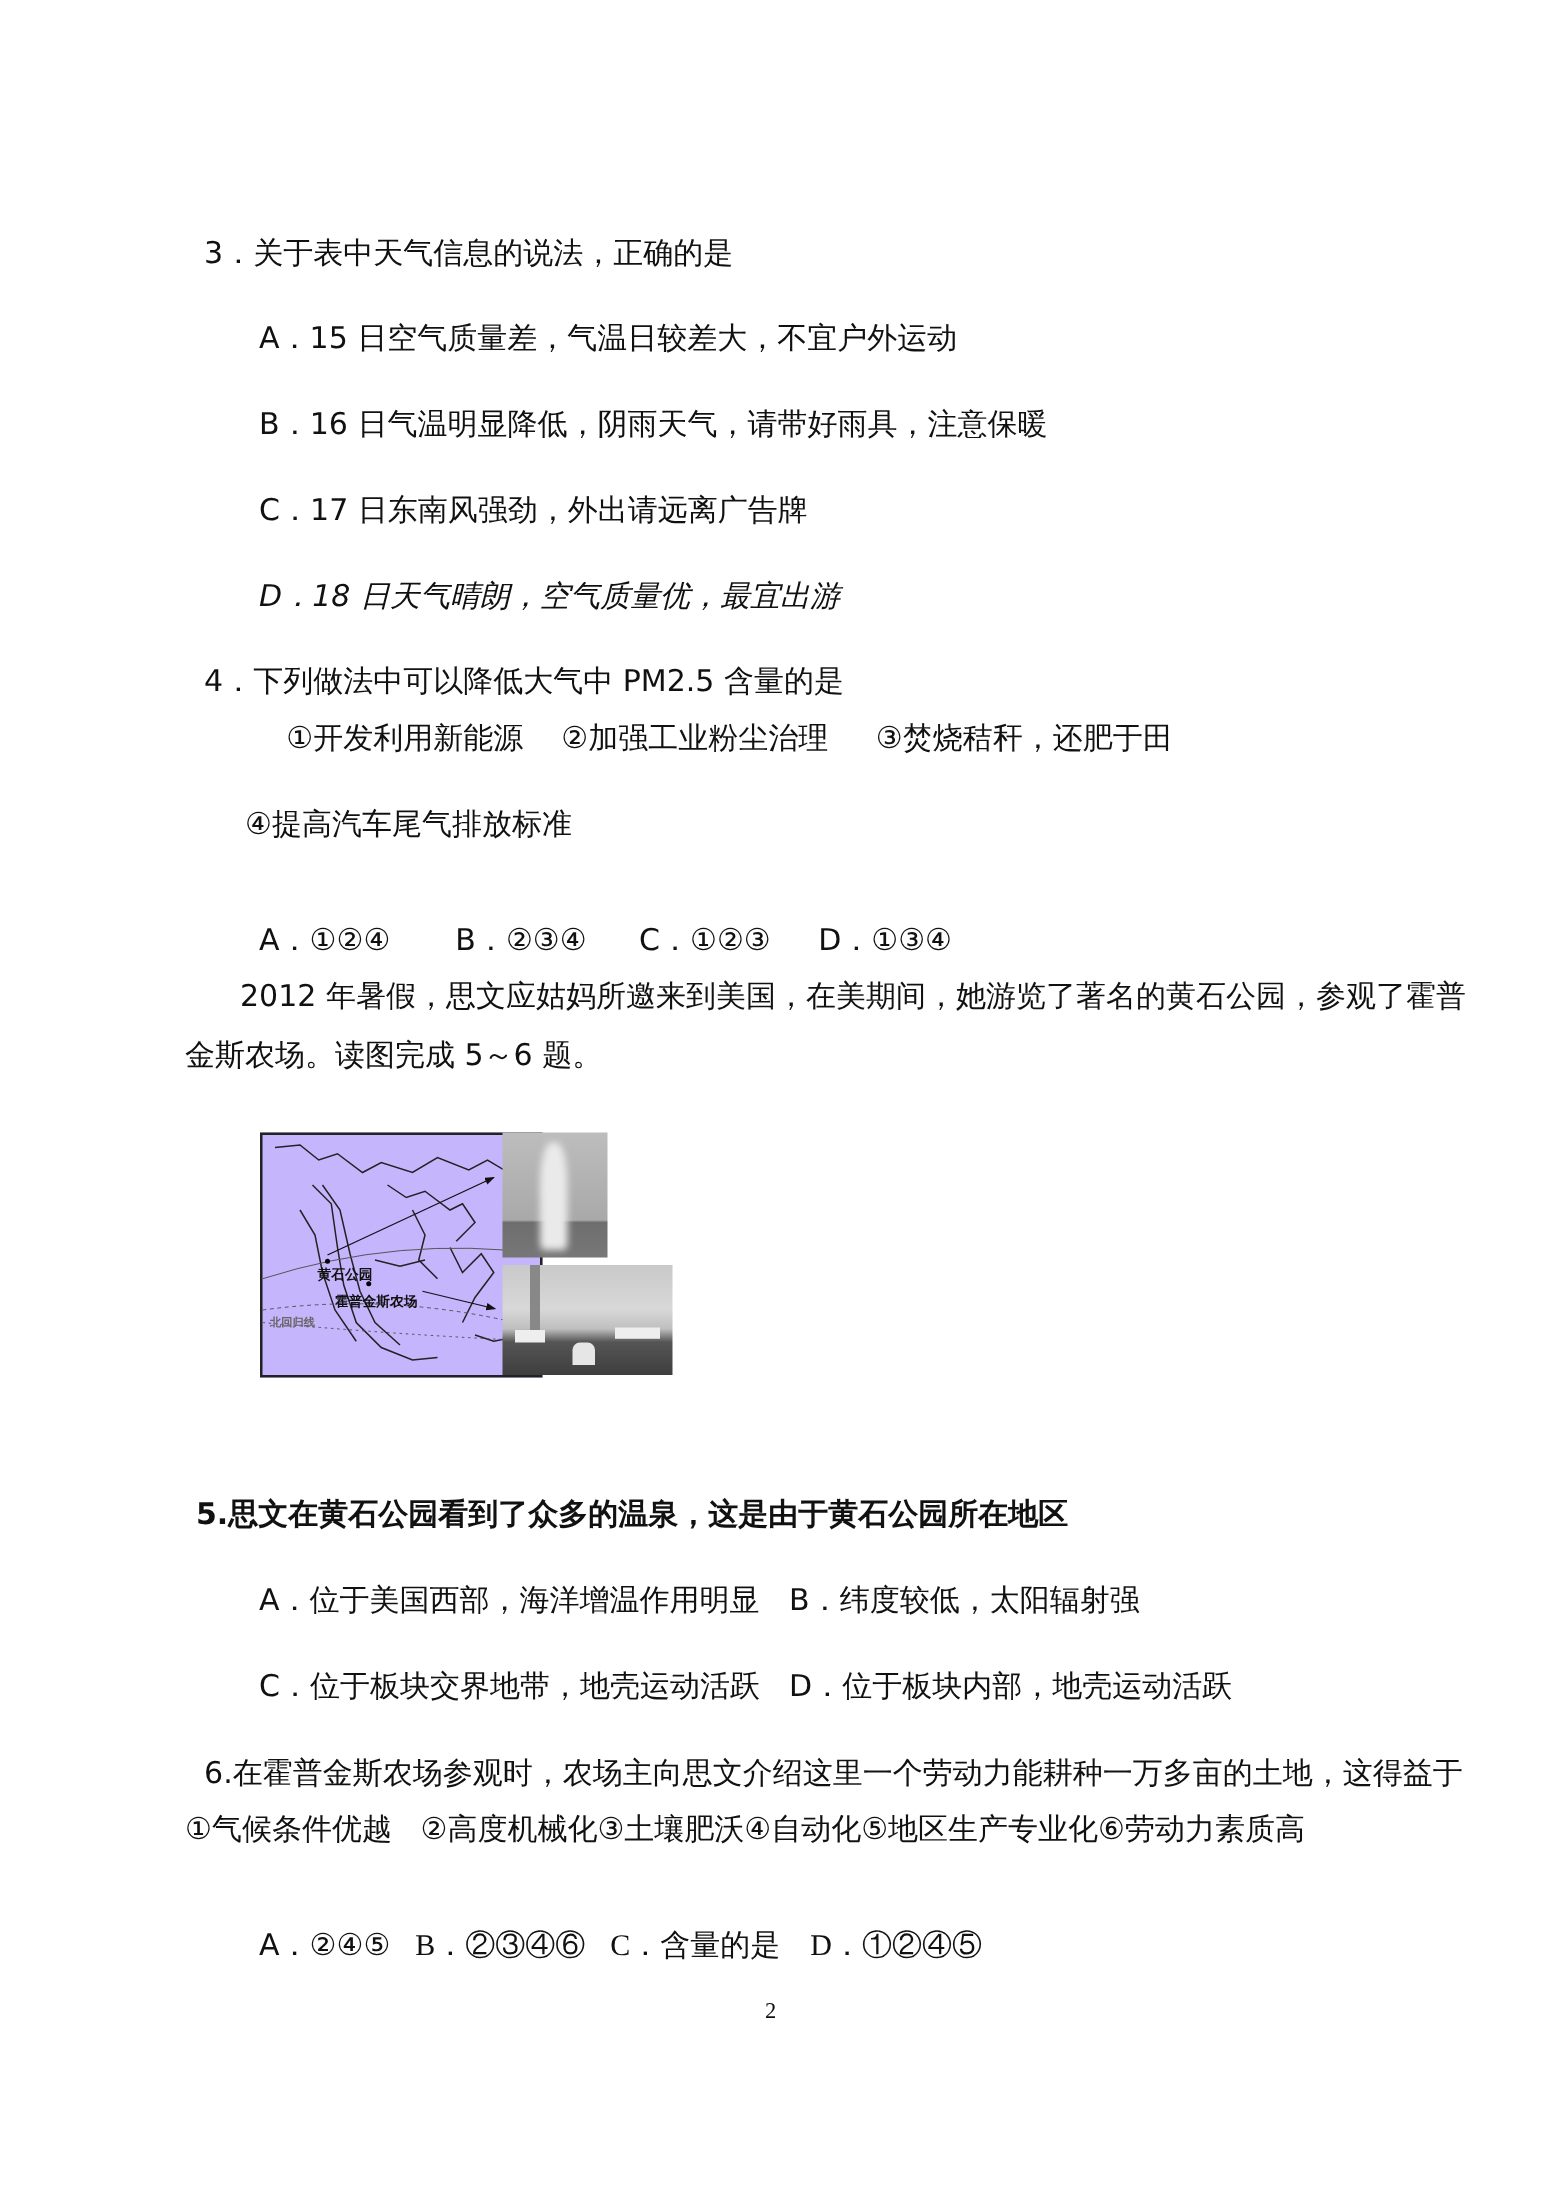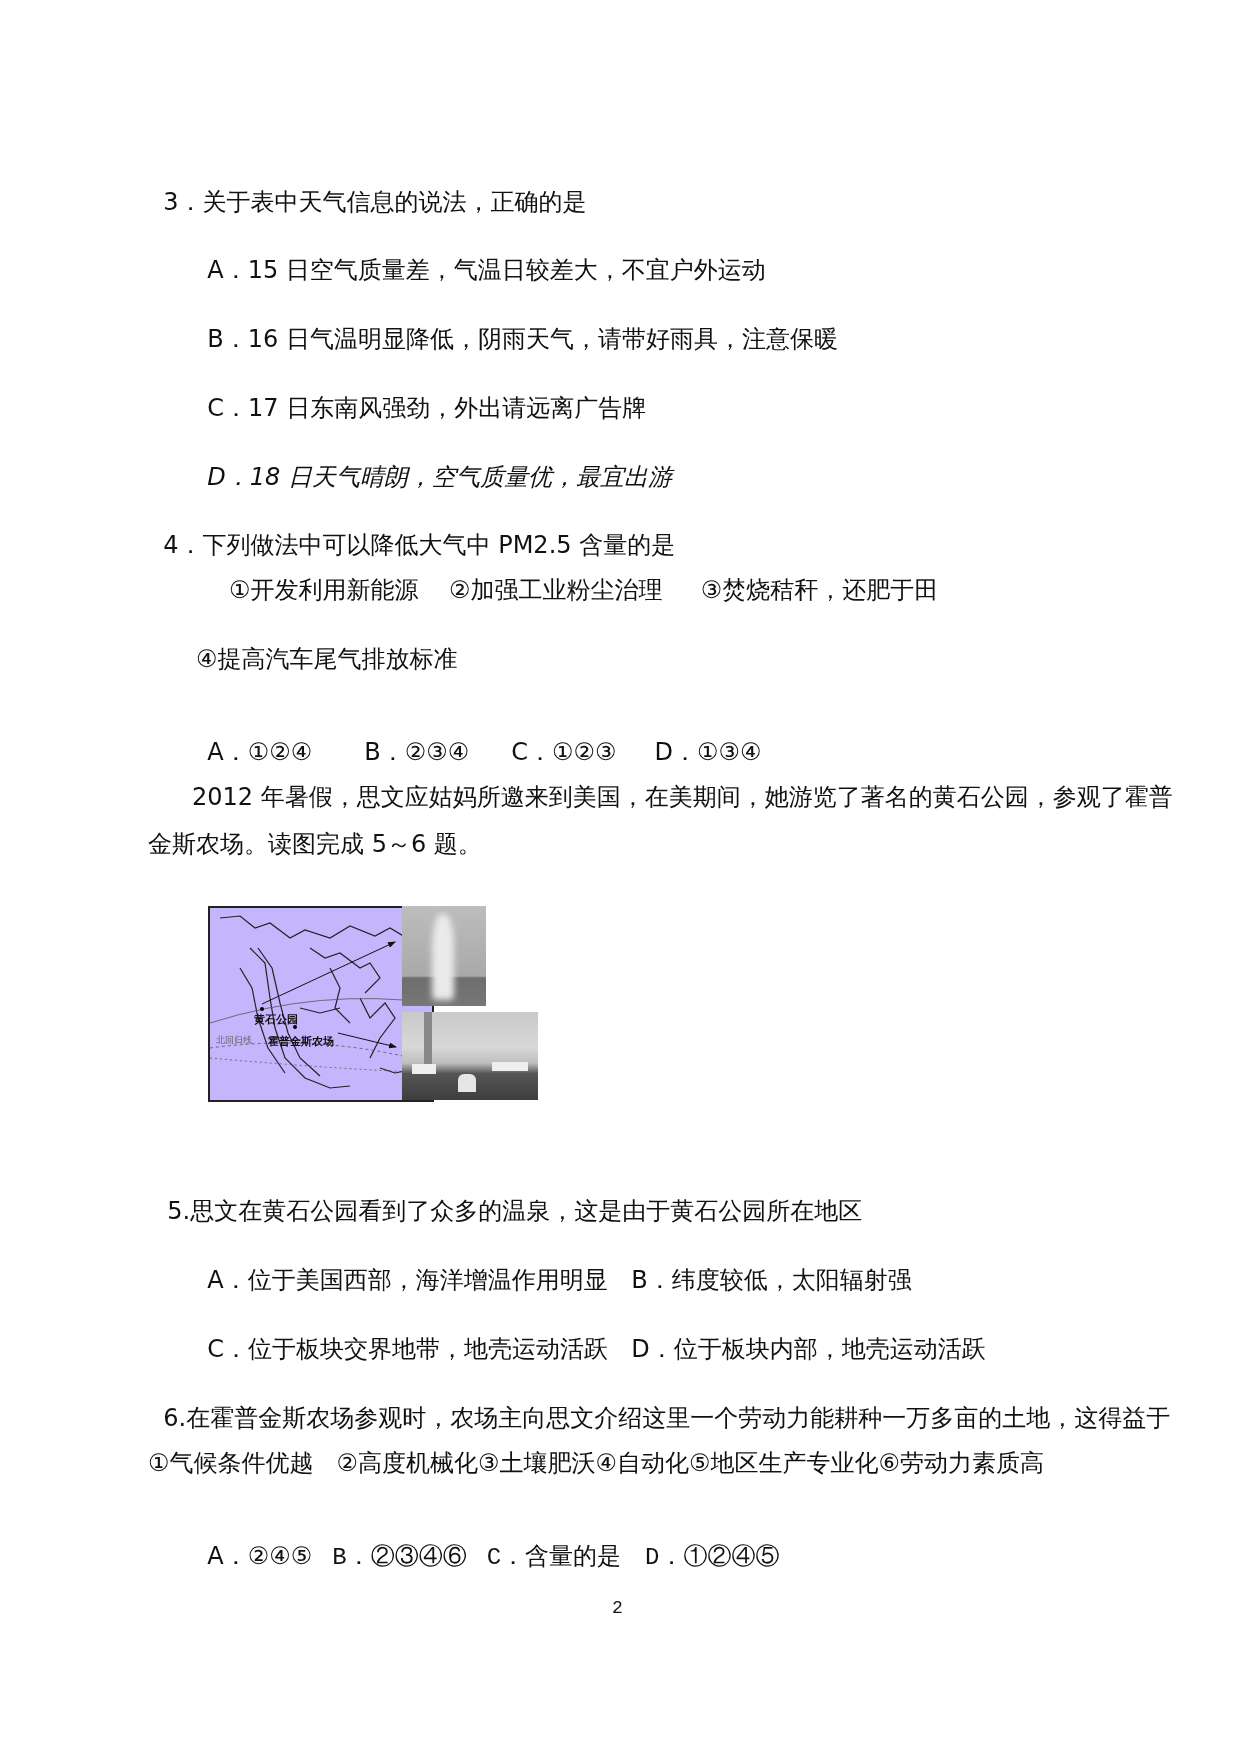--- a/index.html
+++ b/index.html
@@ -1,19 +1,19 @@
 <!DOCTYPE html>
 <html><head>
 <meta charset="utf-8">
 <style>
   html, body { margin: 0; padding: 0; background: #ffffff; }
   body { width: 1240px; height: 1754px; position: relative; overflow: hidden;
          font-family: "DejaVu Sans", "Liberation Sans", sans-serif; color: #111; }
   .line { position: absolute; font-size: 24px; line-height: 24px; white-space: pre; }
-  .serif { font-family: Liberation Mono, monospace; }
+  .serif { font-family: Liberation Serif, serif; }
   .figure { position: absolute; }
   .map { position: absolute; left: 208px; top: 906px; width: 222px; height: 192px;
          border: 2px solid #222; background: #c4b5fd; overflow: hidden; }
   .photo { position: absolute; }
   .geyser { left: 402px; top: 906px; width: 84px; height: 100px;
             background: linear-gradient(180deg,#bdbdbd 0%,#a9a9a9 70%,#6e6e6e 72%,#777 100%); }
   .farm { left: 402px; top: 1012px; width: 136px; height: 88px;
           background: linear-gradient(180deg,#c9c9c9 0%,#d8d8d8 40%,#bfbfbf 58%,#555 70%,#3e3e3e 100%); }
   .map-label { position: absolute; font-size: 11px; font-weight: bold; white-space: nowrap; }
   .page-num { position: absolute; left: 612px; top: 1598px; font-size: 18px; }
@@ -64,21 +64,21 @@
         <path d="M90 100 L110 105 L130 100"></path>
       </g>
       <path d="M0 115 Q110 80 222 95" fill="none" stroke="#555" stroke-width="0.8"></path>
       <path d="M0 140 Q110 125 222 155" fill="none" stroke="#555" stroke-width="0.8" stroke-dasharray="3,3"></path>
       <path d="M0 150 Q110 160 222 165" fill="none" stroke="#555" stroke-width="0.8" stroke-dasharray="2,3"></path>
       <circle cx="52" cy="101" r="2" fill="#000"></circle>
       <circle cx="85" cy="119" r="2" fill="#000"></circle>
     </svg>
     <span class="map-label" style="left:44px;top:104px;">黄石公园</span>
     <span class="map-label" style="left:58px;top:126px;">霍普金斯农场</span>
-    <span class="map-label" style="left:6px;top:126px;font-weight:normal;color:#666;font-size:9px;text-align:right;">北回归线</span>
+    <span class="map-label" style="left:6px;top:144px;font-weight:bold;color:#666;font-size:9px;text-align:right;">北回归线</span>
   </div>
   <svg class="figure" style="left:200px;top:900px;" width="300" height="220">
     <defs>
       <marker id="ah" markerWidth="8" markerHeight="6" refX="7" refY="3" orient="auto">
         <path d="M0 0 L8 3 L0 6 Z" fill="#111"></path>
       </marker>
     </defs>
     <line x1="62" y1="104" x2="195" y2="42" stroke="#111" stroke-width="1" marker-end="url(#ah)"></line>
     <line x1="138" y1="133" x2="196" y2="147" stroke="#111" stroke-width="1" marker-end="url(#ah)"></line>
   </svg>
@@ -86,21 +86,21 @@
     <div style="position:absolute;left:30px;top:8px;width:22px;height:86px;border-radius:40% 40% 10% 10%;background:#eaeaea;filter:blur(3px);"></div>
   </div>
   <div class="photo farm">
     <div style="position:absolute;left:22px;top:0;width:8px;height:60px;background:#888;"></div>
     <div style="position:absolute;left:10px;top:52px;width:24px;height:10px;background:#eee;"></div>
     <div style="position:absolute;left:90px;top:50px;width:36px;height:9px;background:#eee;"></div>
     <div style="position:absolute;left:56px;top:62px;width:18px;height:18px;background:#e6e6e6;border-radius:6px 6px 0 0;"></div>
   </div>
 </div>
 
-<div class="line" style="left:152px;top:1175px;">
+<div class="line" style="left:140px;top:1175px;font-weight:bold;">
   <span>5.</span><span>思文在黄石公园看到了众多的温泉，这是由于黄石公园所在地区</span>
 </div>
 <div class="line" style="left:192px;top:1244px;">
   <span><span>A．</span><span>位于美国西部，海洋增温作用明显</span></span>
 </div>
 <div class="line" style="left:616px;top:1244px;">
   <span>B．</span><span>纬度较低，太阳辐射强</span>
 </div>
 <div class="line" style="left:192px;top:1313px;">
   <span>C．</span><span>位于板块交界地带，地壳运动活跃</span>

